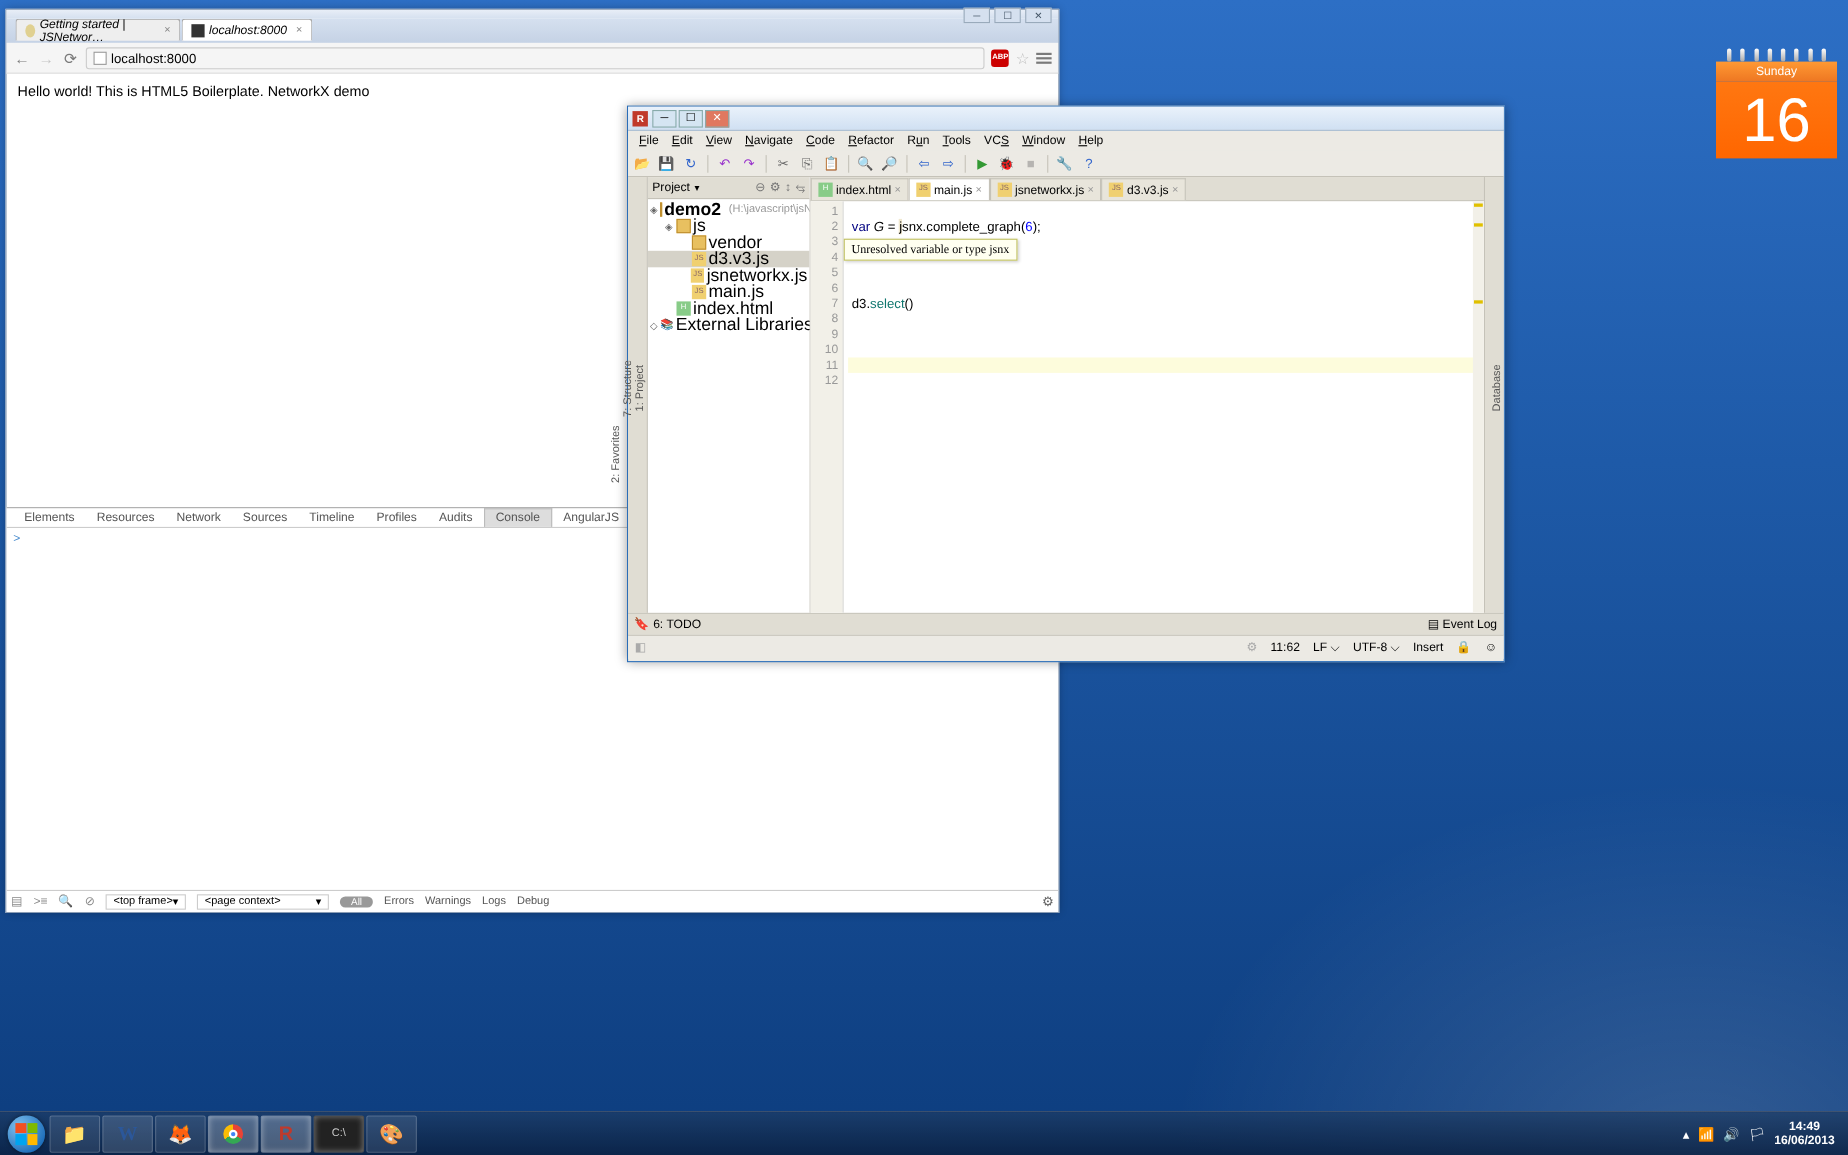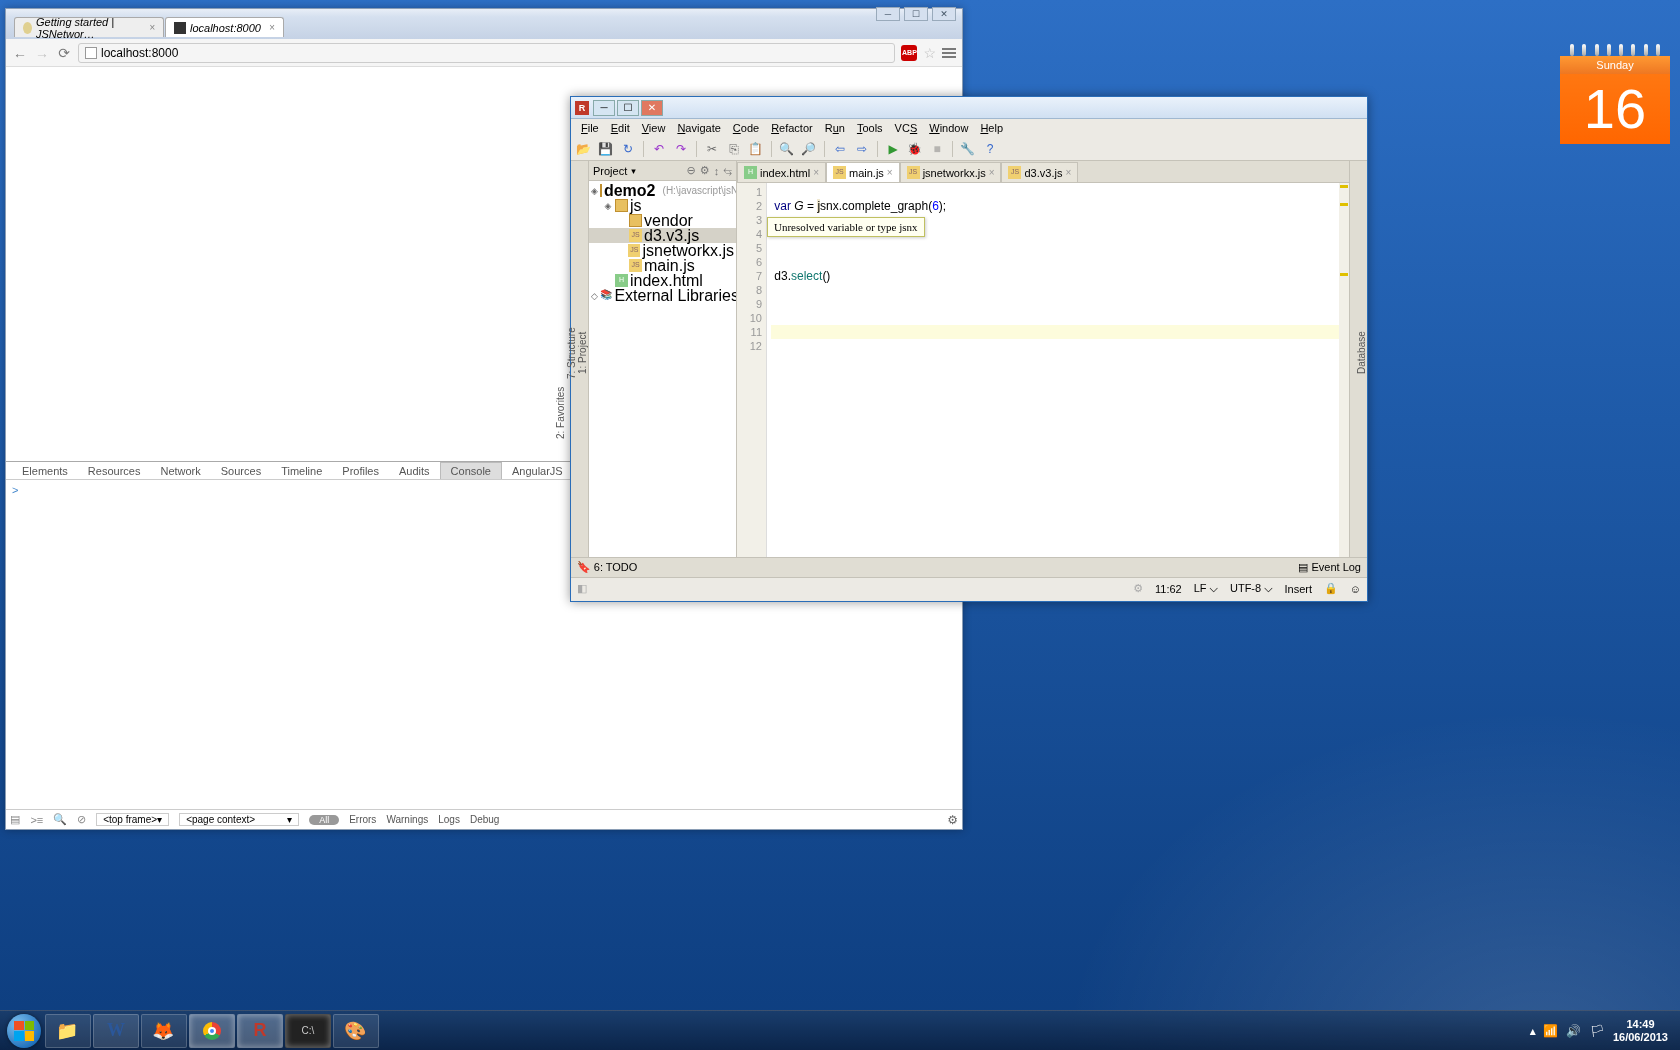--- a/index.html
+++ b/index.html
@@ -142,20 +142,23 @@
       <span>localhost:8000</span>
     </div>
     <div class="abp">ABP</div>
     <div class="star-icon">☆</div>
     <div class="menu-icon">
         <span></span>
         <span></span>
         <span></span>
       </div>
   </div>
+  <div class="chrome-content">
+    <span>Hello world! This is HTML5 Boilerplate. NetworkX demo</span>
+  </div>
   <div class="devtools">
     <div class="devtools-tabs">
       <div class="devtools-tab">Elements</div>
       <div class="devtools-tab">Resources</div>
       <div class="devtools-tab">Network</div>
       <div class="devtools-tab">Sources</div>
       <div class="devtools-tab">Timeline</div>
       <div class="devtools-tab">Profiles</div>
       <div class="devtools-tab">Audits</div>
       <div class="devtools-tab active">Console</div>

